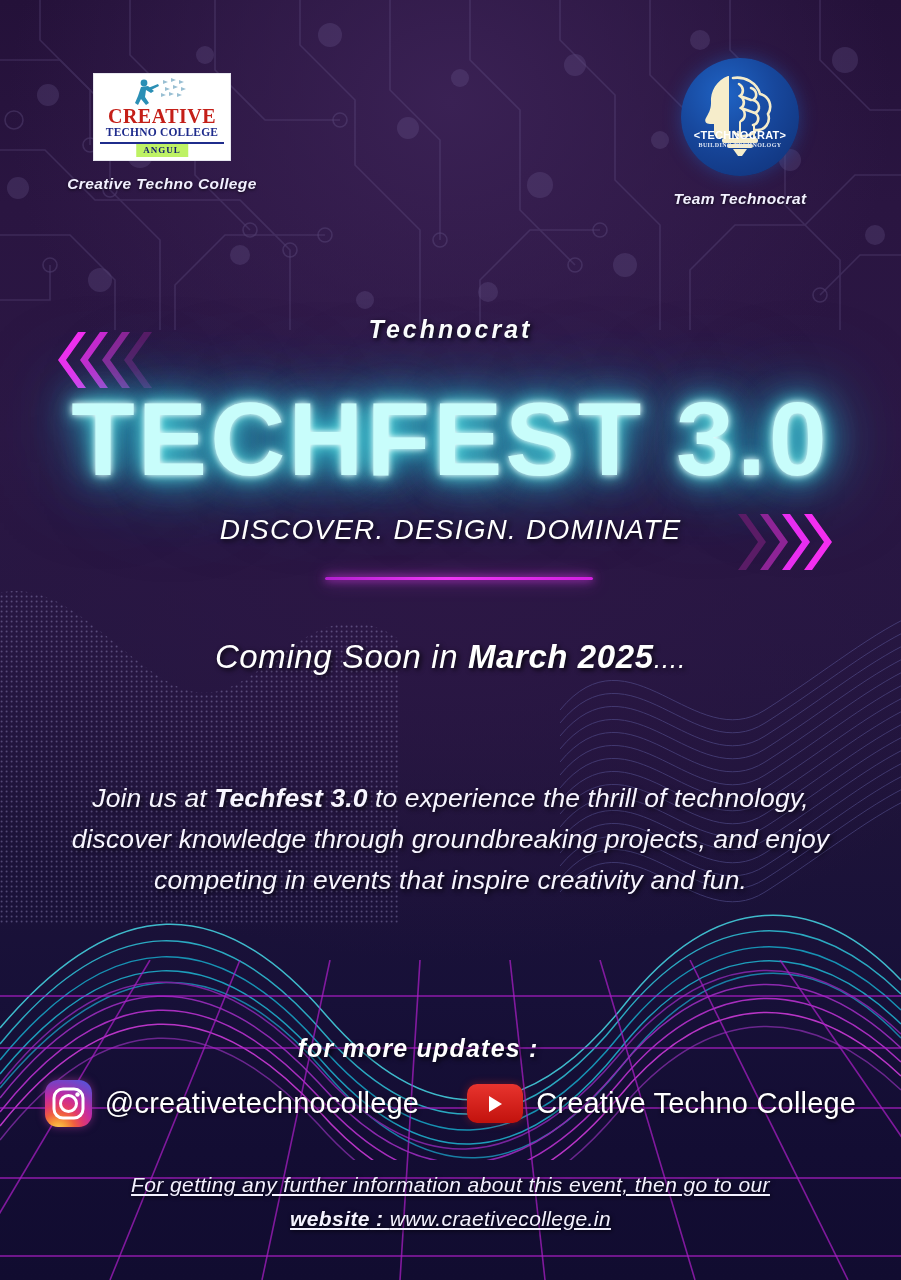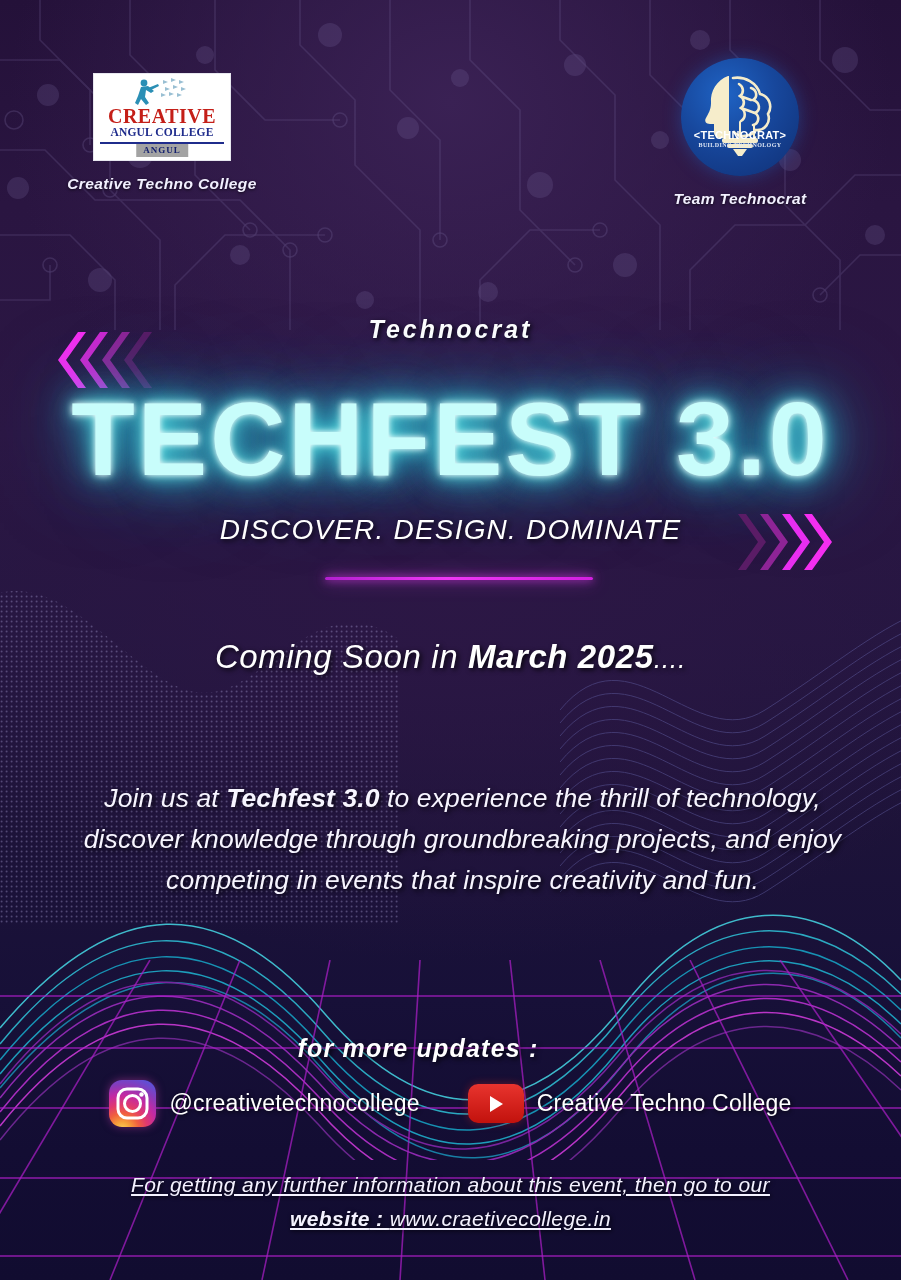--- a/index.html
+++ b/index.html
@@ -65,21 +65,21 @@
   }
   .ctc-sub {
     position:absolute; left:0; right:0; top:53px;
     font-family:"Liberation Serif", serif;
     font-weight:bold; font-size:11.5px; letter-spacing:.2px;
     color:#1f2c8c; line-height:1;
   }
   .ctc-rule { position:absolute; left:6px; right:6px; top:68px; height:2px; background:#1f2c8c; }
   .ctc-city {
     position:absolute; left:50%; transform:translateX(-50%); top:70px;
-    background:#a3a3a3; color:#14206e;
+    background:#bef264; color:#14206e;
     font-family:"Liberation Serif", serif;
     font-weight:bold; font-size:9px; letter-spacing:1px;
     padding:1px 7px; line-height:1.25;
   }
 
   .tc-circle {
     width:118px; height:118px; margin:0 auto;
     border-radius:50%;
     background:radial-gradient(circle at 38% 30%, #1f63c4 0%, #17479c 45%, #0f2f74 100%);
     position:relative; overflow:hidden;
@@ -161,40 +161,39 @@
   .coming b { font-weight:bold; }
   .coming .dots { font-size:27px; }
 
   
   .body-copy {
     position:absolute; top:778px; left:68px; width:765px;
     text-align:center;
     font-size:26.5px; font-style:italic; color:#f7f5ff;
     line-height:1.55; letter-spacing:.1px;
     text-shadow:2px 2px 5px rgba(0,0,0,.85);
-    margin-left:12px;
   }
   .body-copy b { font-weight:bold; }
 
   
   .updates {
     position:absolute; top:1034px; left:0; width:836px;
     text-align:center;
     font-size:25px; font-weight:bold; font-style:italic;
     letter-spacing:1.2px; color:#ffffff;
     text-shadow:2px 2px 5px rgba(0,0,0,.85);
   }
 
   .socials {
     position:absolute; top:1080px; left:0; width:901px;
     display:flex; justify-content:center; align-items:center; gap:48px;
   }
   .social { display:flex; align-items:center; gap:13px; }
   .social-label {
-    font-size:23px; color:#ffffff; letter-spacing:.2px;
+    font-size:29px; color:#ffffff; letter-spacing:.2px;
     text-shadow:1px 1px 4px rgba(0,0,0,.85);
   }
   .ig-icon {
     width:47px; height:47px; border-radius:13px;
     background:
       radial-gradient(circle at 28% 107%, #fdd85c 0%, #f7a03a 14%, #f0603f 28%, #e0396f 42%, #c32aa3 58%, #8a3ab9 74%, #5b51d8 92%);
     position:relative;
     box-shadow:0 0 8px rgba(200,60,170,.5);
   }
   .yt-icon {
@@ -366,21 +365,21 @@
               <path d="M52,4 l5,2 -5,2z"></path>
             <path d="M38,11 l5,2 -5,2z"></path>
               <path d="M46,9 l5,2 -5,2z"></path>
               <path d="M54,11 l5,2 -5,2z"></path>
             <path d="M34,17 l5,2 -5,2z"></path>
               <path d="M42,16 l5,2 -5,2z"></path>
               <path d="M50,17 l5,2 -5,2z"></path>
           </g>
         </svg>
         <div class="ctc-word">CREATIVE</div>
-        <div class="ctc-sub">ANGUL COLLEGE</div>
+        <div class="ctc-sub">TECHNO COLLEGE</div>
         <div class="ctc-rule"></div>
         <div class="ctc-city">ANGUL</div>
       </div>
       <div class="logo-caption">Creative Techno College</div>
     </div>
 
     <div class="logo-block logo-right">
       <div class="tc-circle">
         <svg width="118" height="118" viewBox="0 0 118 118" style="position:absolute;left:0;top:0;">
           <g fill="#f6edcb">

